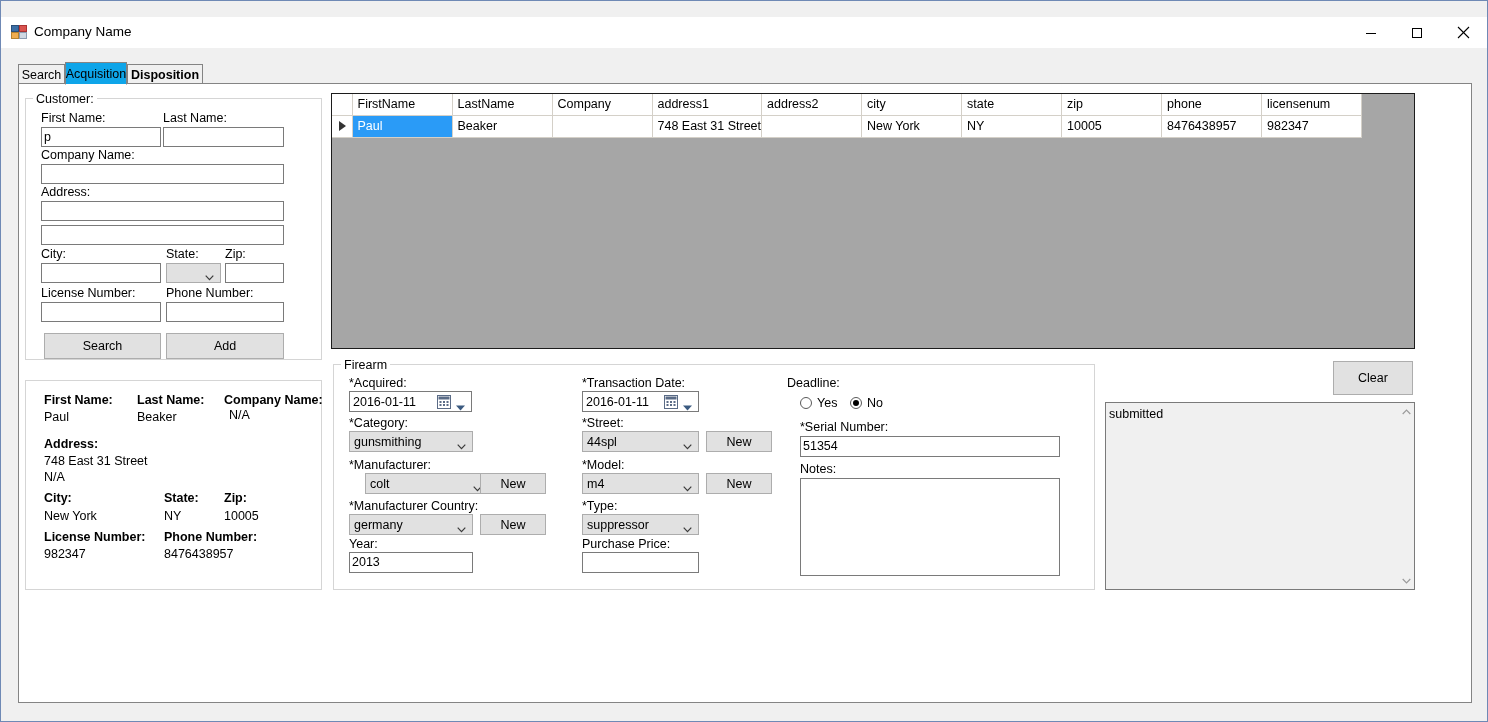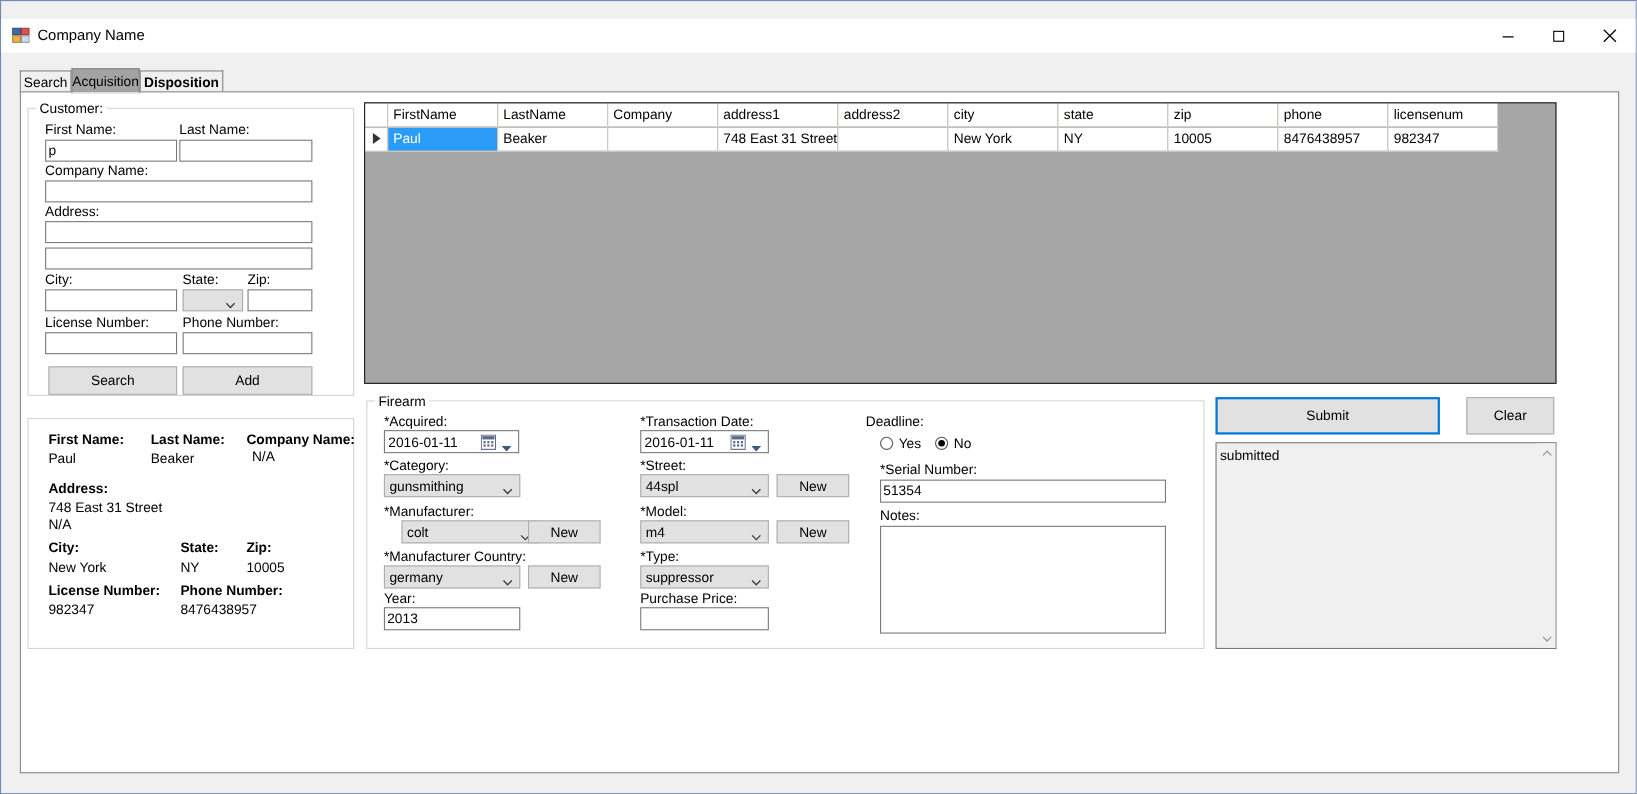--- a/index.html
+++ b/index.html
@@ -66,21 +66,21 @@
     border-bottom: none;
     box-sizing: border-box;
     display: flex; align-items: center; justify-content: center;
     font-size: 12.5px;
     color: #000;
     cursor: default;
   }
   .tab.active {
     top: 0px;
     height: 23px;
-    background: #a3a3a3;
+    background: #0ea5e9;
     border-bottom: 1px solid #ffffff;
     z-index: 4;
   }
   .tab-search { left: 0px; width: 47px; }
   .tab-acq    { left: 47px; width: 62px; }
   .tab-disp   { left: 109px; width: 76px; font-weight: bold; }
 
   
   .tabpage {
     position: absolute;
@@ -601,21 +601,20 @@
       <span>No</span>
     </div>
 
     <span class="lbl" style="left:467px; top:62px;">*Serial Number:</span>
     <div class="tbx" style="left:467px; top:78px; width:260px; height:21px;">51354</div>
 
     <span class="lbl" style="left:467px; top:104px;">Notes:</span>
     <div class="notes" style="left:467px; top:120px; width:260px; height:98px;"></div>
   </div>
 
-  <div class="btn focused" style="left:1104px; top:360px; width:204px; height:34px;">Submit</div>
   <div class="btn" style="left:1332px; top:360px; width:80px; height:34px;">Clear</div>
 
   <div class="statusbox">
     <span class="txt">submitted</span>
     <div class="sbar">
       <div class="arrow up">
         <svg width="9" height="6" viewBox="0 0 9 6">
             <path d="M0.7 5 L4.5 1.2 L8.3 5" fill="none" stroke="#9b9b9b" stroke-width="1.2"></path>
           </svg>
       </div>

